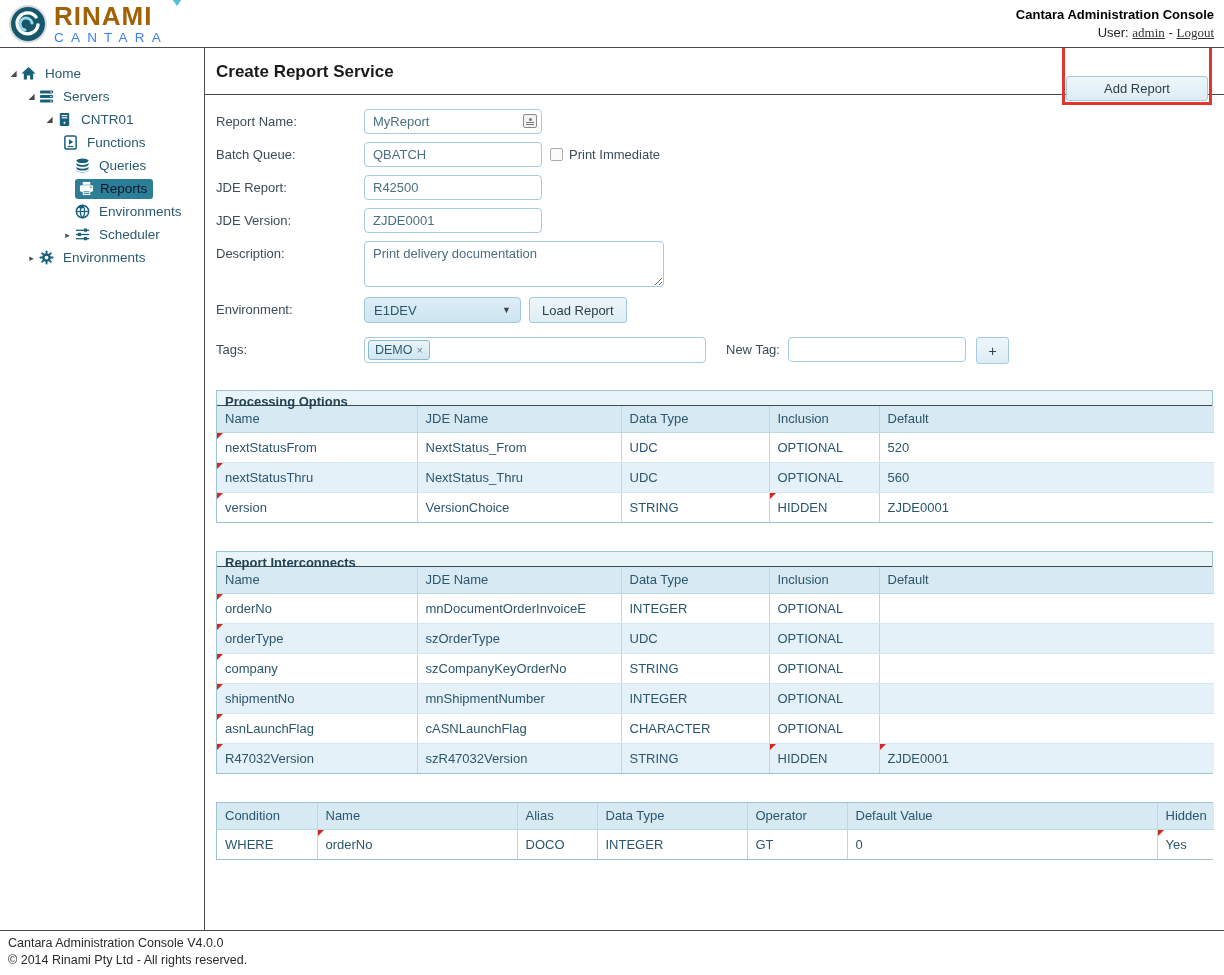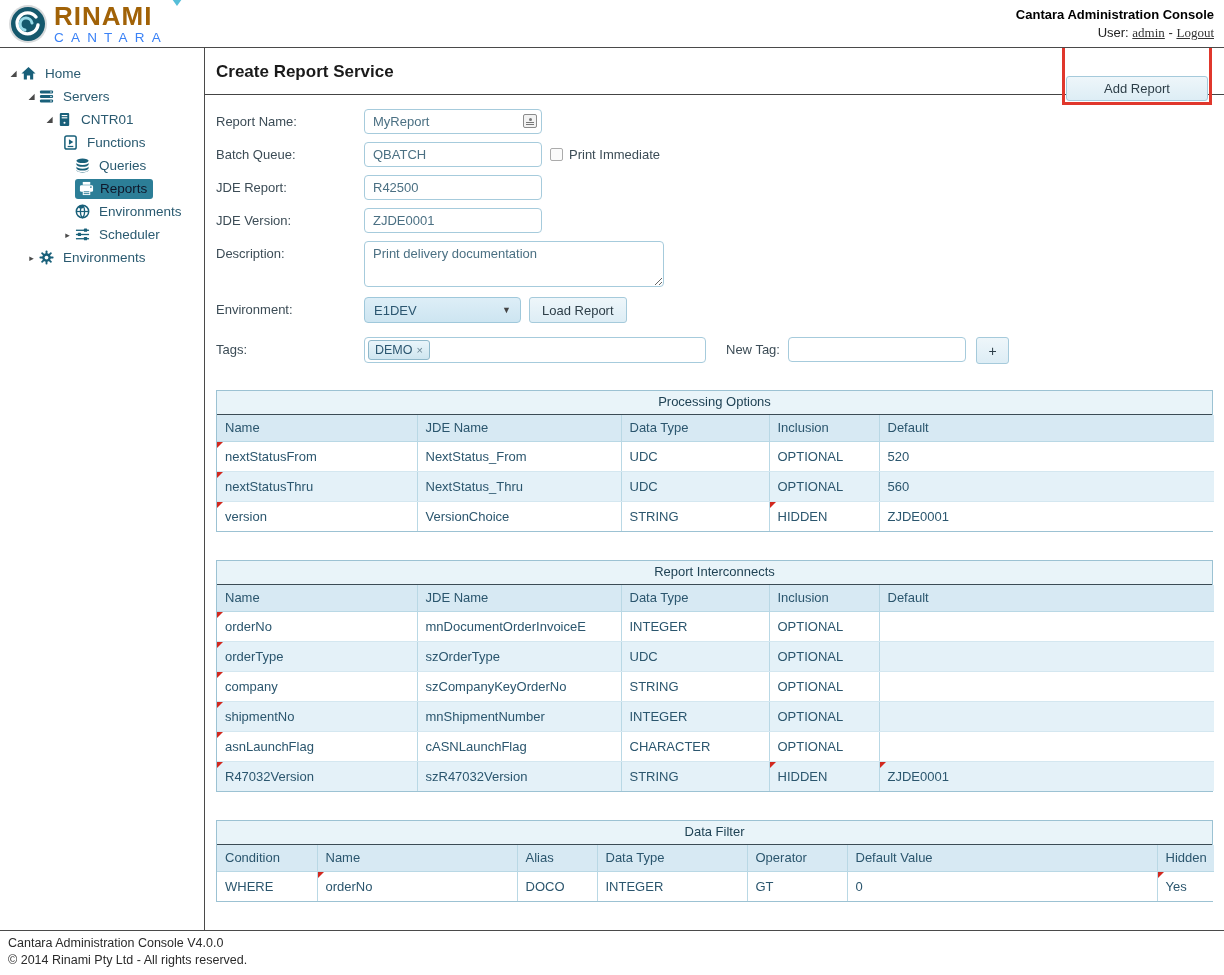--- a/index.html
+++ b/index.html
@@ -109,21 +109,21 @@
   .newtag-label { font-size:13px; color:#3c4c56; margin:5px 8px 0 20px; }
   .plus-btn { width:33px; height:27px; margin-left:10px; font-size:14px; }
   .tags-row { margin-top:14px; }
 
   
   .tables-area { padding:0 12px 0 11px; }
   .tbl { width:997px; border:1px solid #9cc2d3; margin-top:28px; }
   .tbl:first-child { margin-top:26px; }
   .tbl-caption {
     background:#e9f4f9; border-bottom:1px solid #3c4c55;
-    font-size:13px; font-weight:normal; color:#1f4254; padding:3px 8px; height:24px;text-align:center;
+    font-size:13px; font-weight:bold; color:#1f4254; padding:3px 8px; height:15px;
   }
   .tbl table { border-collapse:collapse; width:100%; table-layout:fixed; font-size:13px; }
   .tbl th {
     background:#d7e9f3; font-weight:normal; text-align:left; color:#2b566e;
     padding:5px 8px; height:26px;
     border-right:1px solid #b9d8e5; border-bottom:1px solid #b9d8e5;
   }
   .tbl th:last-child, .tbl td:last-child { border-right:none; }
   .tbl td {
     color:#2b566e; padding:5px 8px; height:30px; position:relative;
@@ -475,21 +475,20 @@
                 <td class="flagged">R47032Version</td>
                 <td>szR47032Version</td>
                 <td>STRING</td>
                 <td class="flagged">HIDDEN</td>
                 <td class="flagged">ZJDE0001</td>
               </tr>
             </tbody>
           </table>
         </div>
         <div class="tbl">
-          <div class="tbl-caption">Data Filter</div>
           <table>
             <colgroup>
               <col style="width: 100px;">
               <col style="width: 200px;">
               <col style="width: 80px;">
               <col style="width: 150px;">
               <col style="width: 100px;">
               <col style="width: 310px;">
               <col style="width: 57px;">
             </colgroup>

